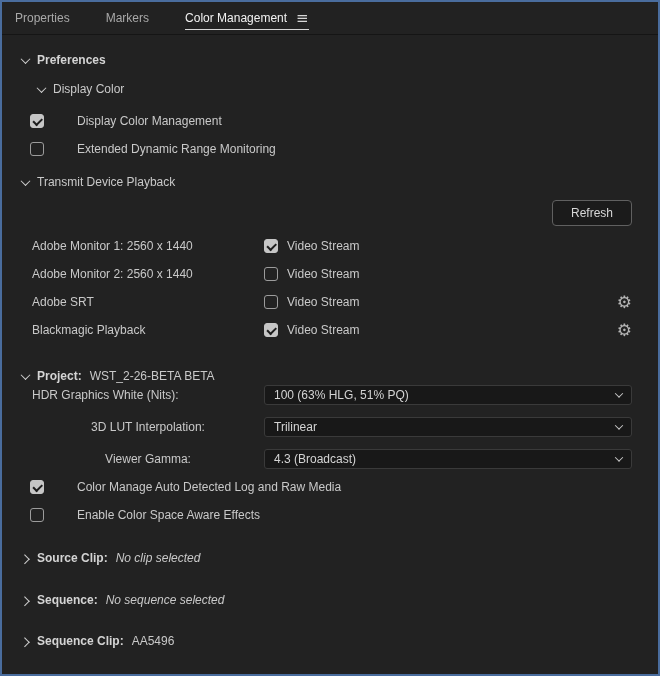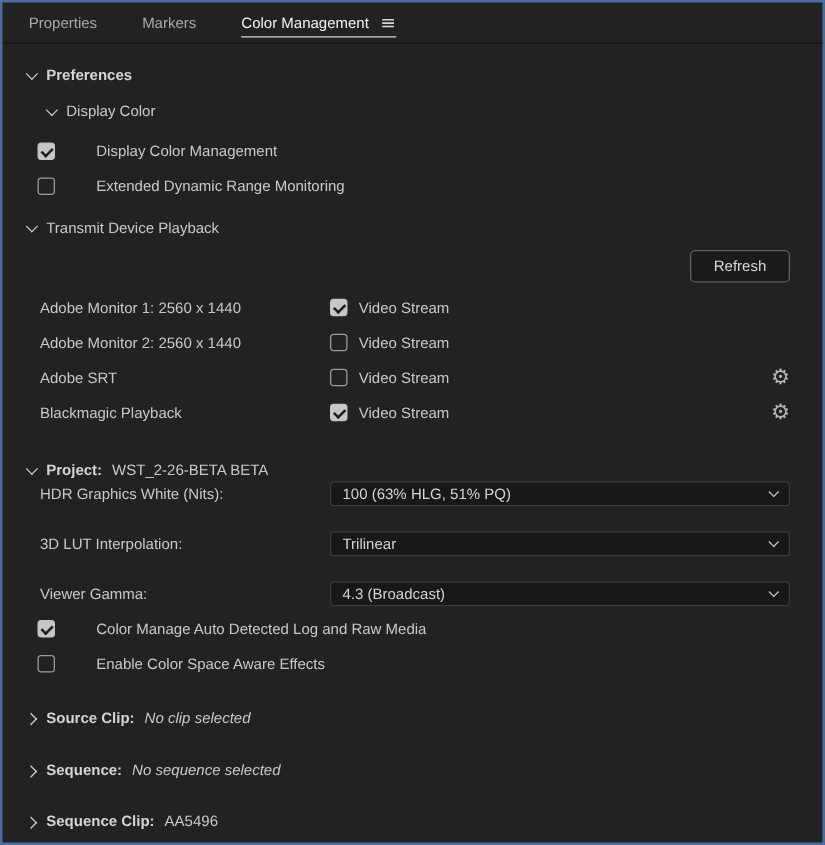--- a/index.html
+++ b/index.html
@@ -13,21 +13,21 @@
     color:#c8c8c8;
     font-size:12px;
     overflow:hidden;
   }
 
   
   .tabbar {
     height:33px;
     display:flex;
     align-items:stretch;
-    padding-left:21px;
+    padding-left:13px;
     border-bottom:1px solid #151515;
   }
   .tab {
     position:relative;
     display:flex; align-items:center;
     margin-right:36px;
     color:#a9a9a9;
     cursor:default;
     white-space:nowrap;
   }
@@ -127,21 +127,21 @@
   .mt-pref { margin-top:16px; }
   .mt-dispcolor { margin-top:11px;padding-left:33px; }
   .mt-cb1 { margin-top:14px; }
   .mt-cb2 { margin-top:10px; }
   .mt-transmit { margin-top:15px; }
   .mt-refresh { margin-top:11px; }
   .mt-dev1 { margin-top:13px; }
   .mt-dev { margin-top:10px; }
   .mt-project { margin-top:28px; }
   .mt-field1 { }
-  .mt-field { margin-top:20px; }
+  .mt-field { margin-top:12px;text-align:center; }
   .mt-cb3 { margin-top:9px; }
   .mt-cb4 { margin-top:10px; }
   .mt-source { margin-top:25px; }
   .mt-seq { margin-top:24px; }
   .mt-seqclip { margin-top:23px; }
 </style>
 </head>
 <body>
 
 <div class="panel">

